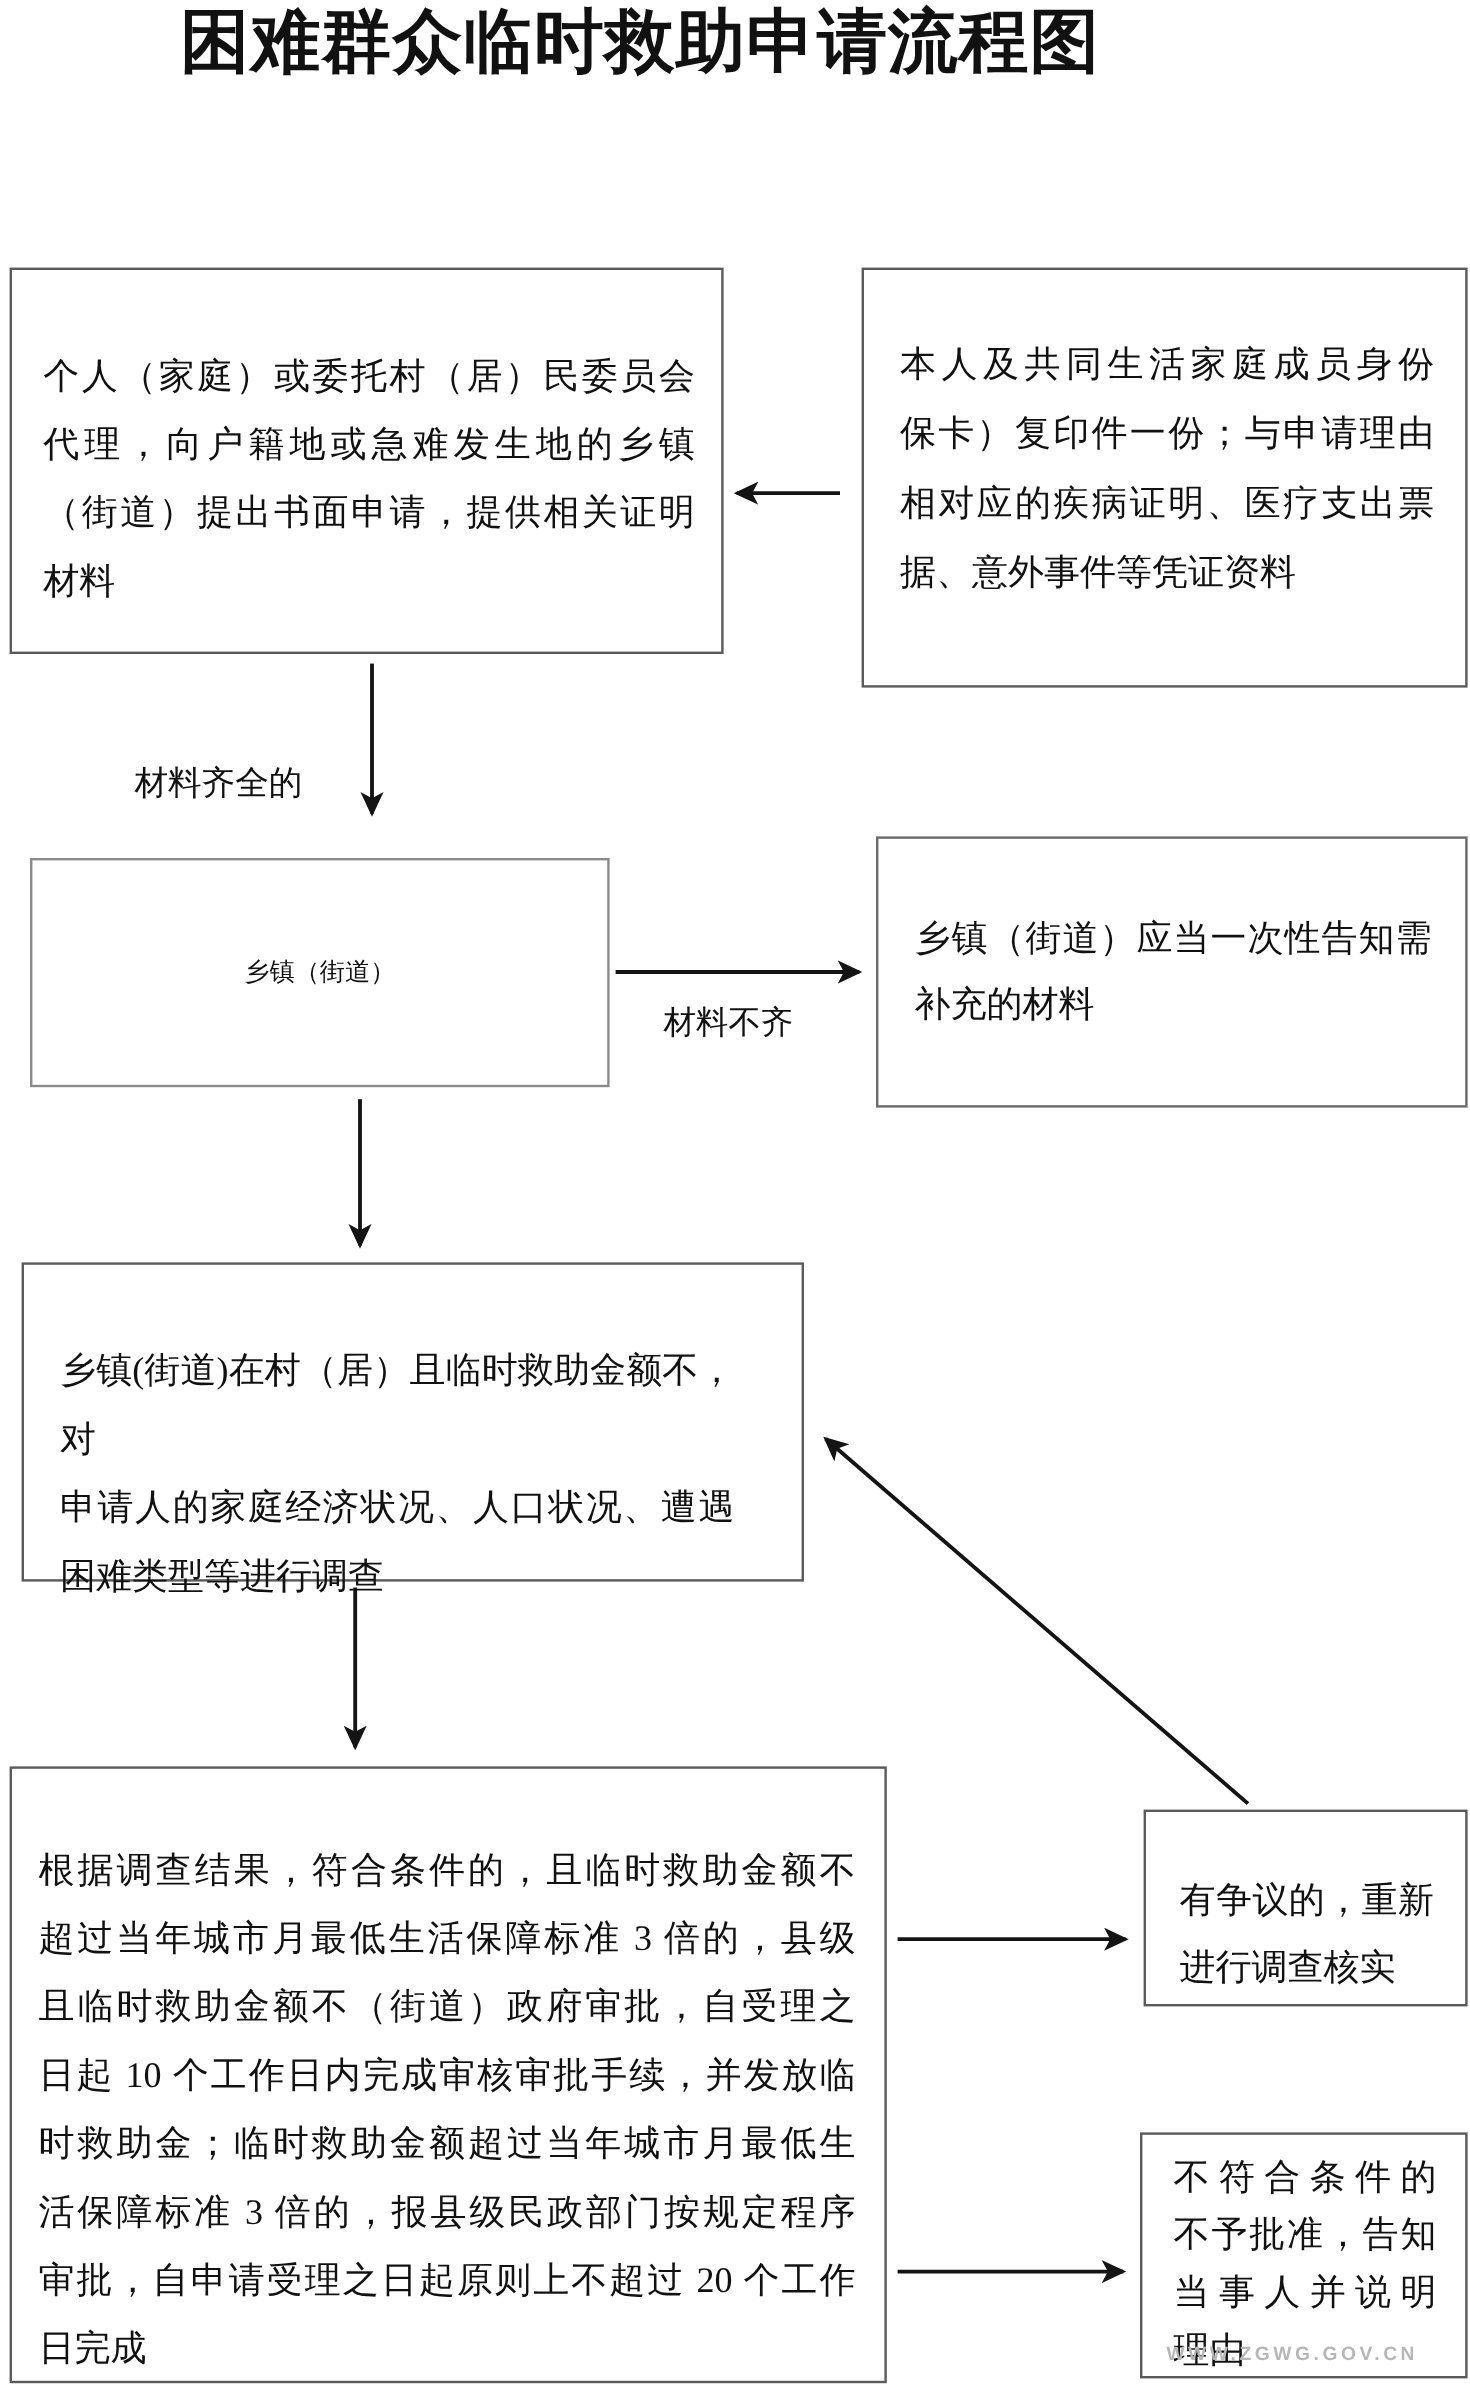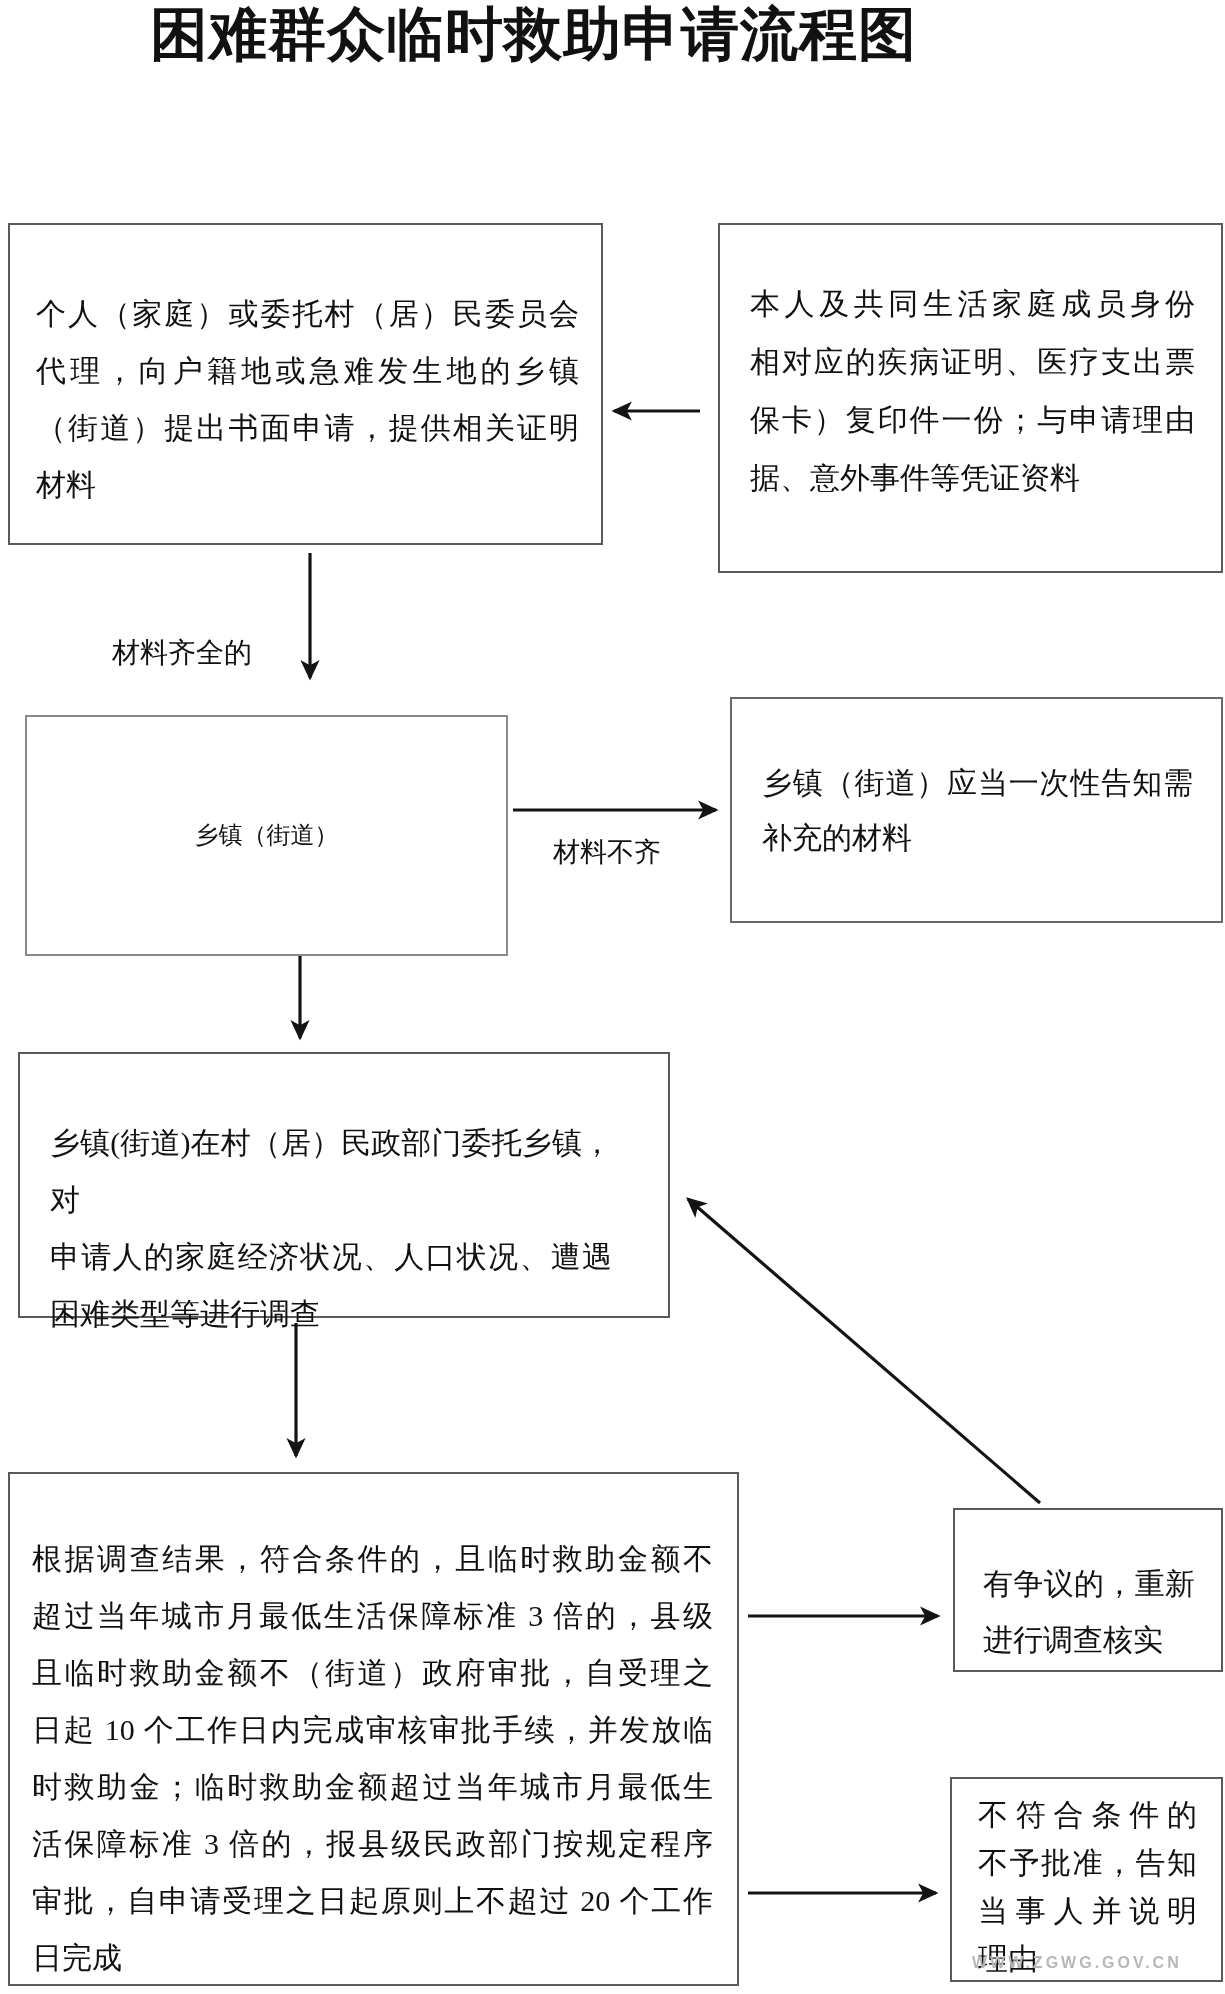--- a/index.html
+++ b/index.html
@@ -13,22 +13,22 @@
     letter-spacing:1px;white-space:nowrap;
   }
   .fbox{
     position:absolute;box-sizing:border-box;border:2px solid #5a5a5a;
     background:#ffffff;font-size:30px;line-height:57px;
   }
   .fbox .ln{text-align:justify;text-align-last:justify;}
   .fbox .ln.last{text-align:center;text-align-last:left;}
   .box-applicant{left:8px;top:223px;width:595px;height:322px;padding:60px 22px 0 26px;}
   .box-materials{left:718px;top:223px;width:505px;height:350px;padding:50px 26px 0 30px;line-height:58px;}
-  .box-township{left:25px;top:715px;width:483px;height:241px;border-color:#8a8a8a;
-    display:flex;align-items:center;justify-content:center;font-size:24px;text-align:right;}
+  .box-township{left:25px;top:715px;width:483px;height:191px;border-color:#8a8a8a;
+    display:flex;align-items:center;justify-content:center;font-size:21px;text-align:right;}
   .box-notify{left:730px;top:697px;width:493px;height:226px;padding:56px 28px 0 30px;line-height:55px;border-color:#6a6a6a;}
   .box-investigate{left:18px;top:1052px;width:652px;height:266px;padding:60px 56px 0 30px;}
   .box-decision{left:8px;top:1472px;width:731px;height:514px;padding:56px 24px 0 22px;}
   .box-dispute{left:953px;top:1508px;width:270px;height:164px;padding:46px 26px 0 28px;line-height:56px;}
   .box-reject{left:950px;top:1777px;width:273px;height:205px;padding:12px 24px 0 26px;line-height:48px;}
   .flow-label{position:absolute;font-size:28px;white-space:nowrap;}
   .label-complete{left:112px;top:634px;}
   .label-incomplete{left:553px;top:834px;font-size:27px;}
   .arrows{position:absolute;left:0;top:0;width:1225px;height:1994px;pointer-events:none;}
   .watermark{
@@ -64,40 +64,40 @@
 
   <div class="fbox box-applicant">
     <div class="ln">个人（家庭）或委托村（居）民委员会</div>
     <div class="ln">代理，向户籍地或急难发生地的乡镇</div>
     <div class="ln">（街道）提出书面申请，提供相关证明</div>
     <div class="ln last">材料</div>
   </div>
 
   <div class="fbox box-materials">
     <div class="ln">本人及共同生活家庭成员身份</div>
+    <div class="ln">保卡）复印件一份；与申请理由</div>
     <div class="ln">相对应的疾病证明、医疗支出票</div>
-    <div class="ln">保卡）复印件一份；与申请理由</div>
     <div class="ln last">据、意外事件等凭证资料</div>
   </div>
 
   <div class="flow-label label-complete">材料齐全的</div>
 
   <div class="fbox box-township">
     <span>乡镇（街道）</span>
   </div>
 
   <div class="flow-label label-incomplete">材料不齐</div>
 
   <div class="fbox box-notify">
     <div class="ln">乡镇（街道）应当一次性告知需</div>
     <div class="ln last">补充的材料</div>
   </div>
 
   <div class="fbox box-investigate">
-    <div class="ln">乡镇(街道)在村（居）民政部门委托乡镇，对</div>
+    <div class="ln">乡镇(街道)在村（居）且临时救助金额不，对</div>
     <div class="ln">申请人的家庭经济状况、人口状况、遭遇</div>
     <div class="ln last">困难类型等进行调查</div>
   </div>
 
   <div class="fbox box-decision">
     <div class="ln">根据调查结果，符合条件的，且临时救助金额不</div>
     <div class="ln">超过当年城市月最低生活保障标准 3 倍的，县级</div>
     <div class="ln">且临时救助金额不（街道）政府审批，自受理之</div>
     <div class="ln">日起 10 个工作日内完成审核审批手续，并发放临</div>
     <div class="ln">时救助金；临时救助金额超过当年城市月最低生</div>

